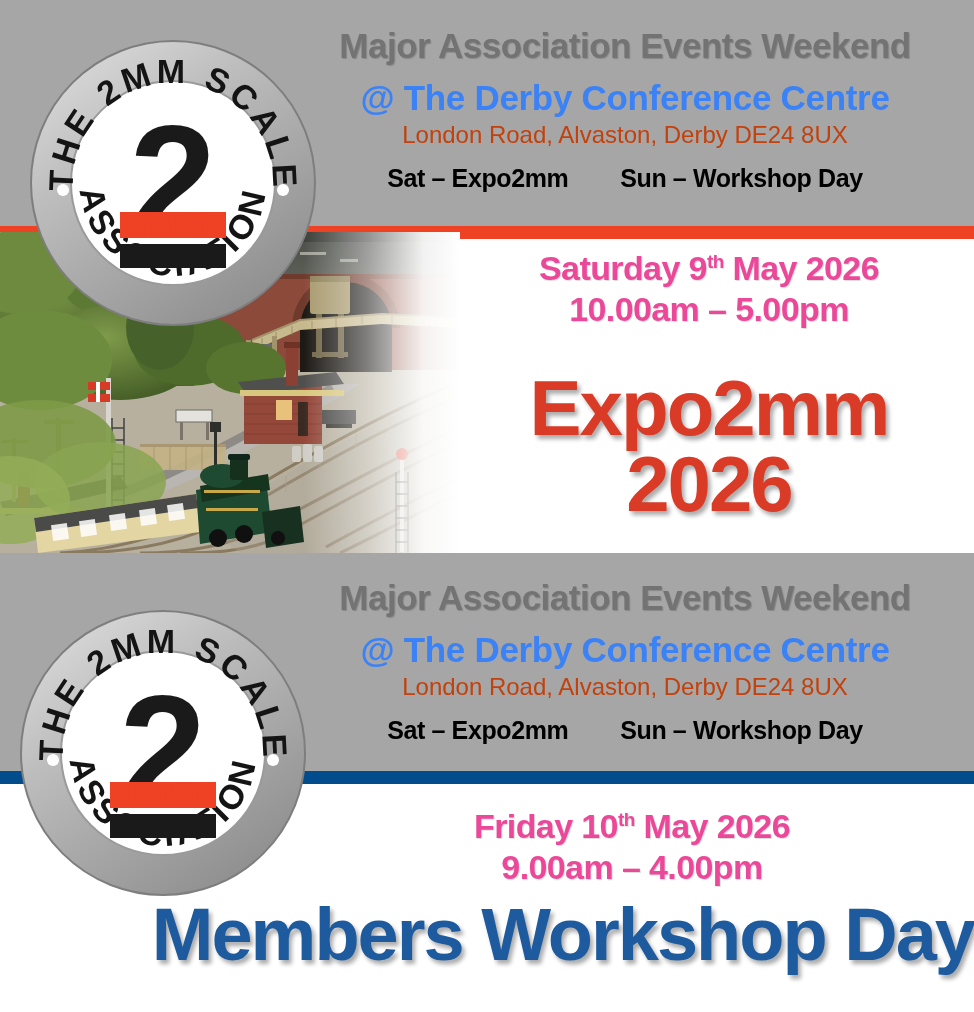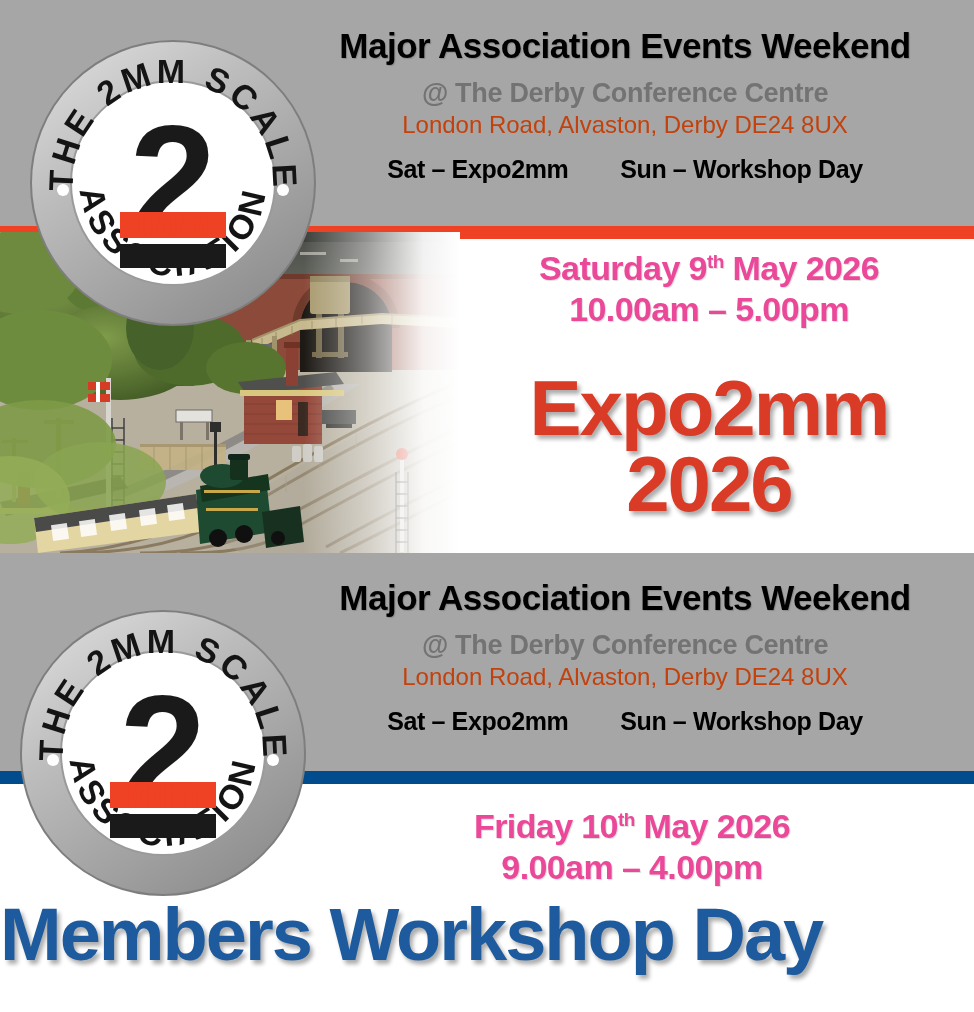--- a/index.html
+++ b/index.html
@@ -87,31 +87,31 @@
     text-align: center;
   }
   #header-top    { top: 26px; }
   #header-bottom { top: 578px; }
 
   .h-title {
     font-family: "Liberation Sans", sans-serif;
     font-weight: bold;
     font-size: 35px;
     letter-spacing: -0.5px;
-    color: #000000;
+    color: #737373;
     line-height: 1.15;
     margin: 0;
     text-shadow: 1px 1px 1px rgba(0,0,0,0.18);
   }
   .h-venue {
     font-family: "Liberation Sans", sans-serif;
     font-weight: bold;
-    font-size: 27px;
+    font-size: 35px;
     letter-spacing: -0.3px;
-    color: #737373;
+    color: #3b82f6;
     margin: 12px 0 0 0;
     line-height: 1.15;
   }
   .h-address {
     font-family: "Liberation Sans", sans-serif;
     font-weight: normal;
     font-size: 24px;
     letter-spacing: 0px;
     color: #c2410c;
     margin: 2px 0 0 0;
@@ -171,21 +171,21 @@
     line-height: 0.98;
     color: #d93b26;
     text-shadow: 3px 4px 4px rgba(0,0,0,0.33);
   }
 
   #workshop-title {
     position: absolute;
     left: 0;
     top: 898px;
     width: 974px;
-    text-align: left;
+    text-align: right;
   }
   .workshop-line {
     font-family: "Liberation Sans", sans-serif;
     font-weight: bold;
     font-size: 74px;
     letter-spacing: -2px;
     line-height: 1.0;
     color: #1d5b9e;
     text-shadow: 3px 4px 4px rgba(0,0,0,0.33);
   }

